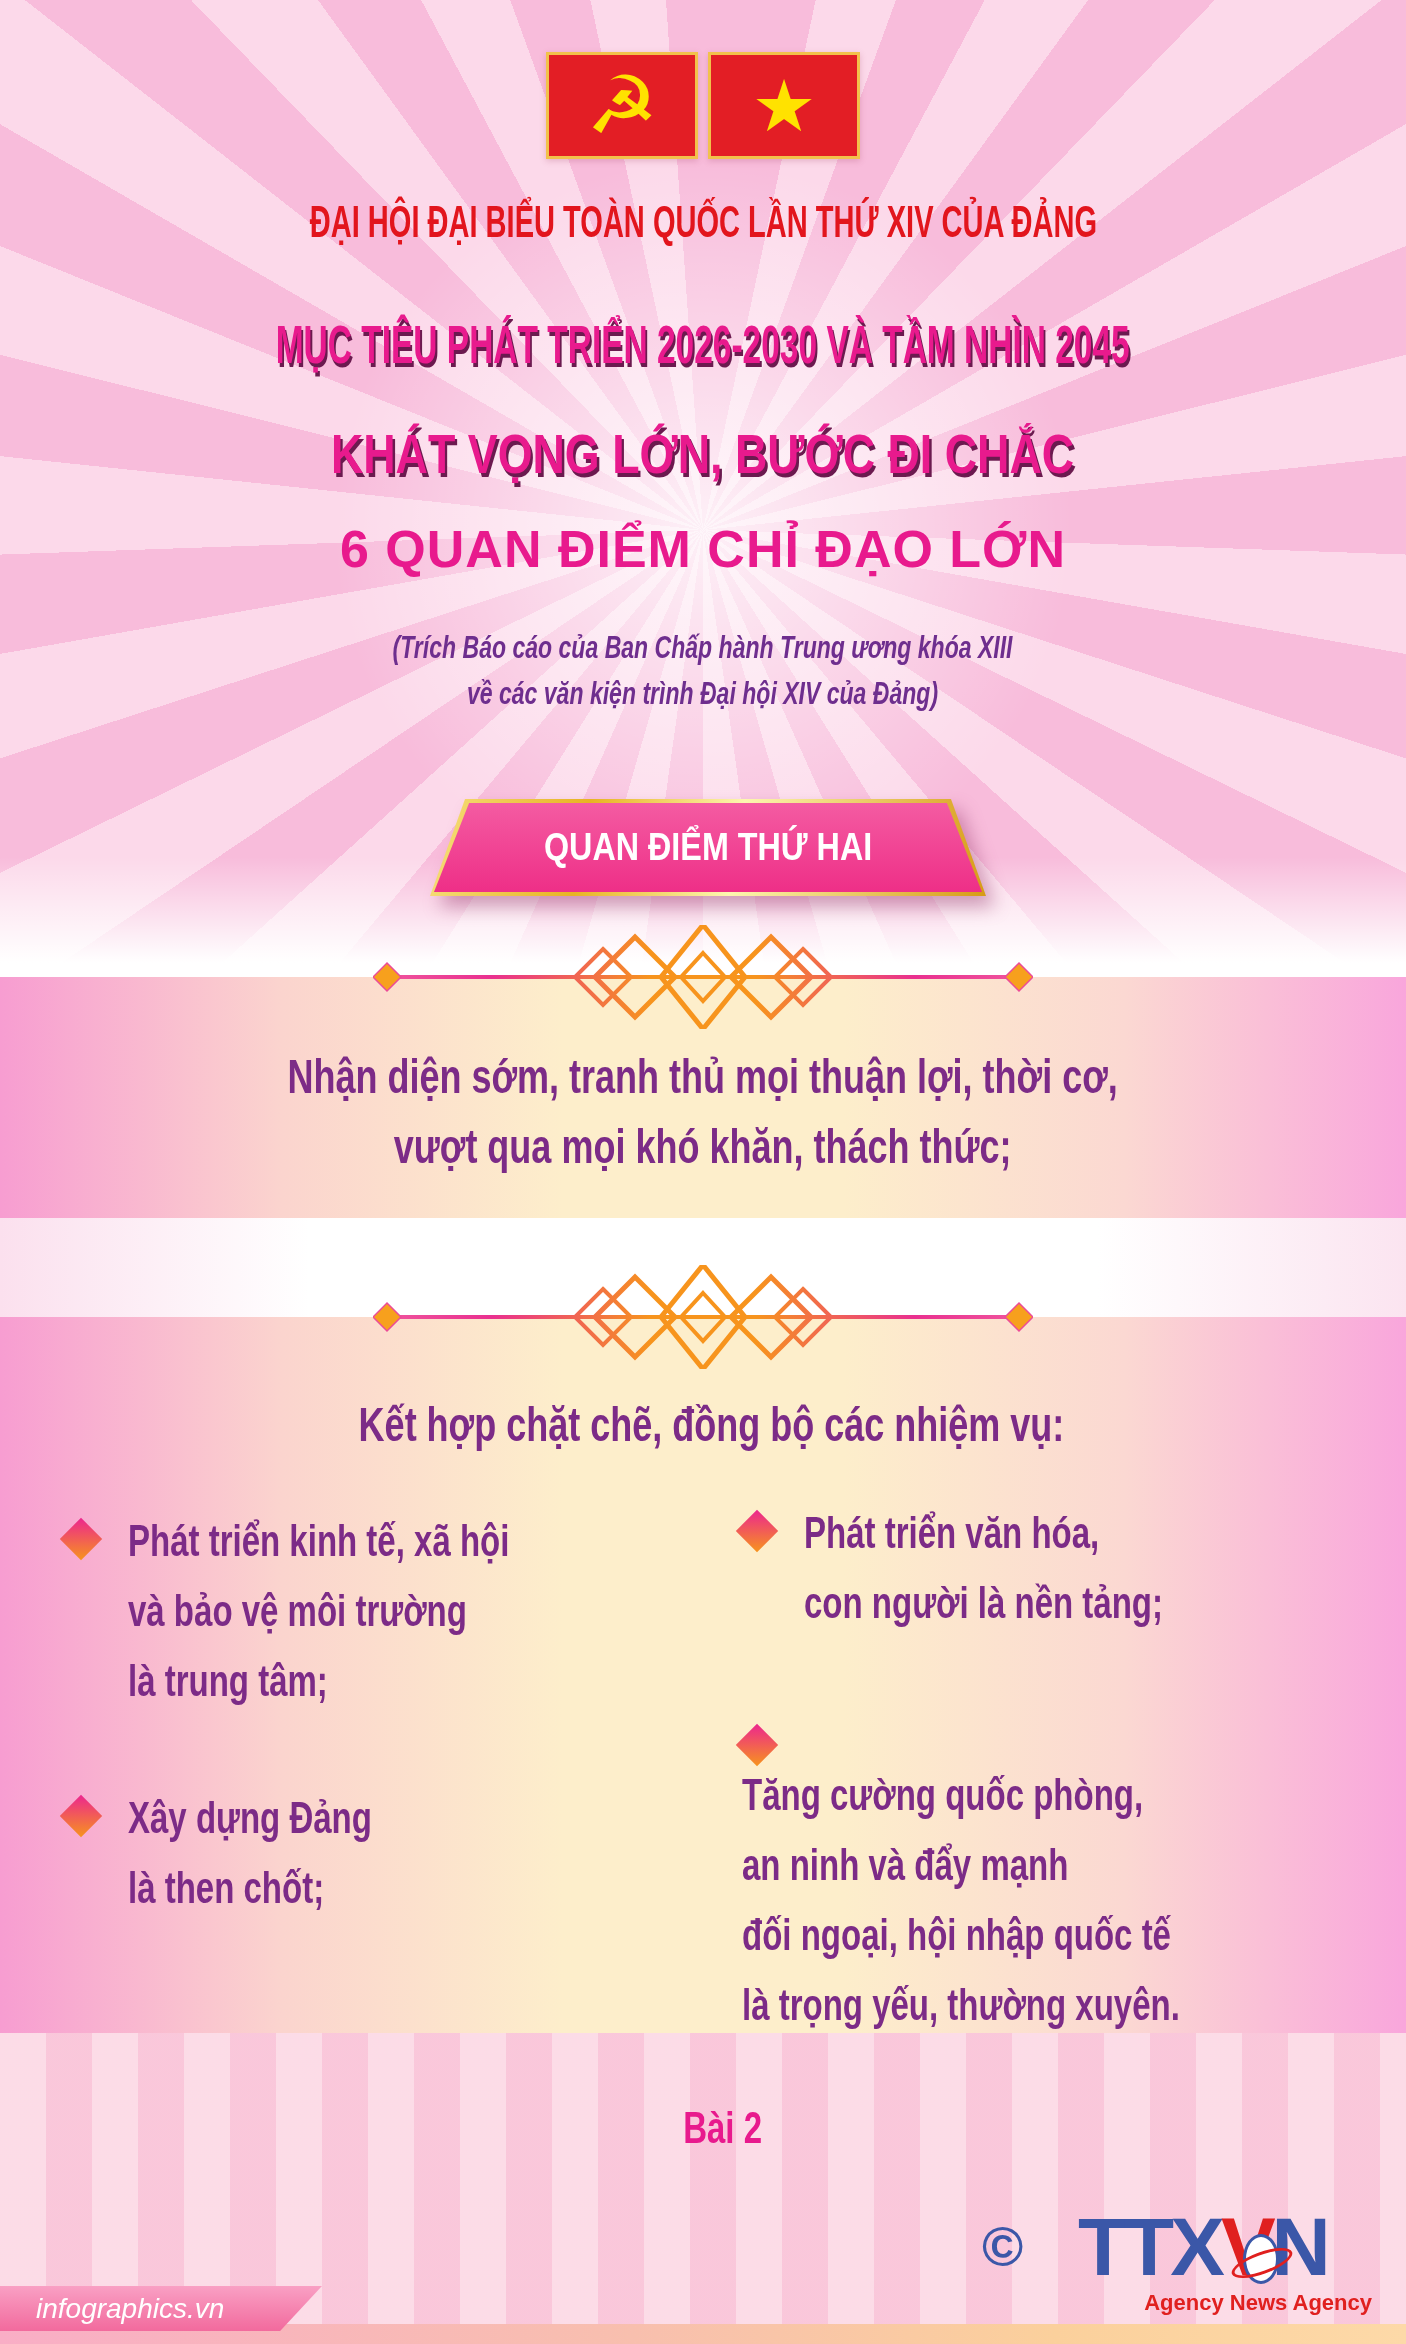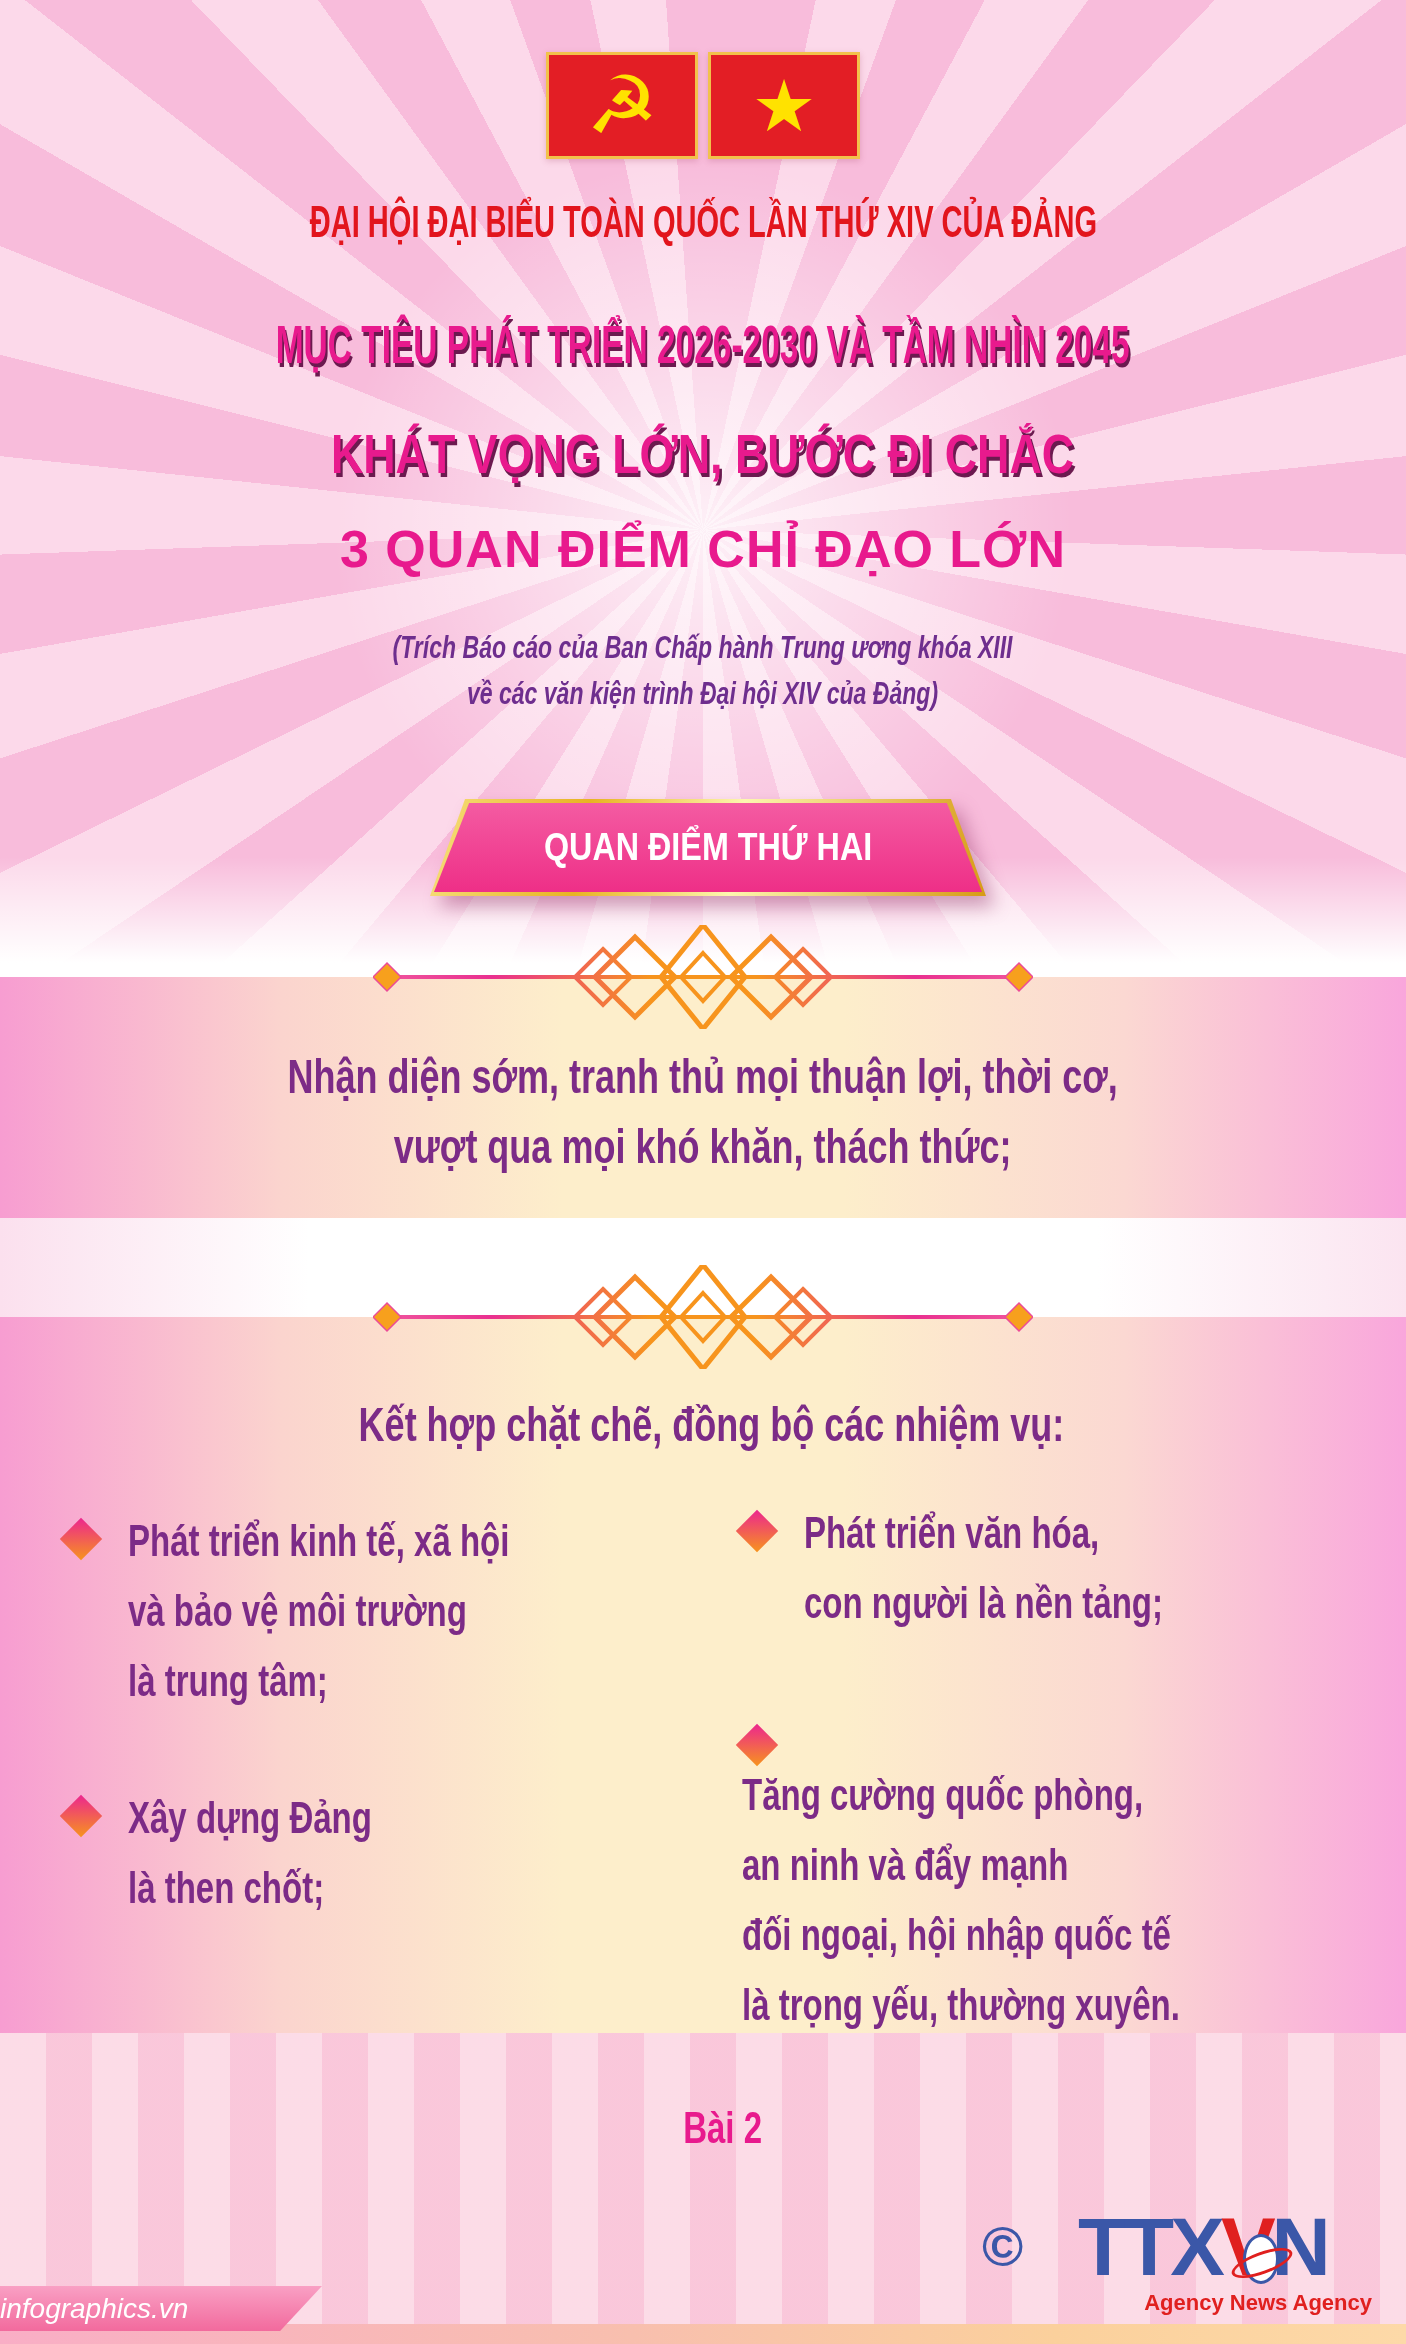--- a/index.html
+++ b/index.html
@@ -88,21 +88,21 @@
   .globe { position:absolute; left:1243px; top:2234px; width:36px; height:50px; z-index:3;
            background:#ffffff; border:3px solid #3b57a8; border-radius:50%; box-sizing:border-box; }
   .orbit { position:absolute; left:1230px; top:2252px; width:64px; height:22px; z-index:4;
            border:3px solid #e0201f; border-radius:50%; transform:rotate(-20deg); box-sizing:border-box; }
   .agency { position:absolute; left:1080px; top:2290px; width:292px; text-align:right;
             color:#e0201f; font-size:22px; font-weight:bold; z-index:2; }
   .sitebar { position:absolute; left:0; top:2286px; width:322px; height:45px; z-index:3;
              background:linear-gradient(180deg,#f9a0c4,#f26a9d);
              clip-path:polygon(0 0,100% 0,87% 100%,0 100%);
              color:#ffffff; font-style:italic; font-size:28px; line-height:45px;
-             box-sizing:border-box; }
+             padding-left:36px; box-sizing:border-box; }
   .bottomstrip { position:absolute; left:0; top:2324px; width:100%; height:20px; z-index:2;
              background:linear-gradient(90deg,#f9aec6,#f8bfae 45%,#fbd09c 75%,#fdd9a8); }
 </style>
 </head>
 <body>
 
 <div class="poster">
 
   <div class="rays"></div>
 
@@ -118,21 +118,21 @@
   <div class="hline kicker">
     <span class="s66">ĐẠI HỘI ĐẠI BIỂU TOÀN QUỐC LẦN THỨ XIV CỦA ĐẢNG</span>
   </div>
   <div class="hline title2">
     <span class="s62">MỤC TIÊU PHÁT TRIỂN 2026-2030 VÀ TẦM NHÌN 2045</span>
   </div>
   <div class="hline title3">
     <span class="s80">KHÁT VỌNG LỚN, BƯỚC ĐI CHẮC</span>
   </div>
   <div class="hline title4">
-    <span>3 QUAN ĐIỂM CHỈ ĐẠO LỚN</span>
+    <span>6 QUAN ĐIỂM CHỈ ĐẠO LỚN</span>
   </div>
   <div class="hline quote">
     <span class="s72">(Trích Báo cáo của Ban Chấp hành Trung ương khóa XIII
 về các văn kiện trình Đại hội XIV của Đảng)</span>
   </div>
 
   <div class="badge">
     <div class="badge-gold"></div>
     <div class="badge-pink">
       <span>QUAN ĐIỂM THỨ HAI</span>

